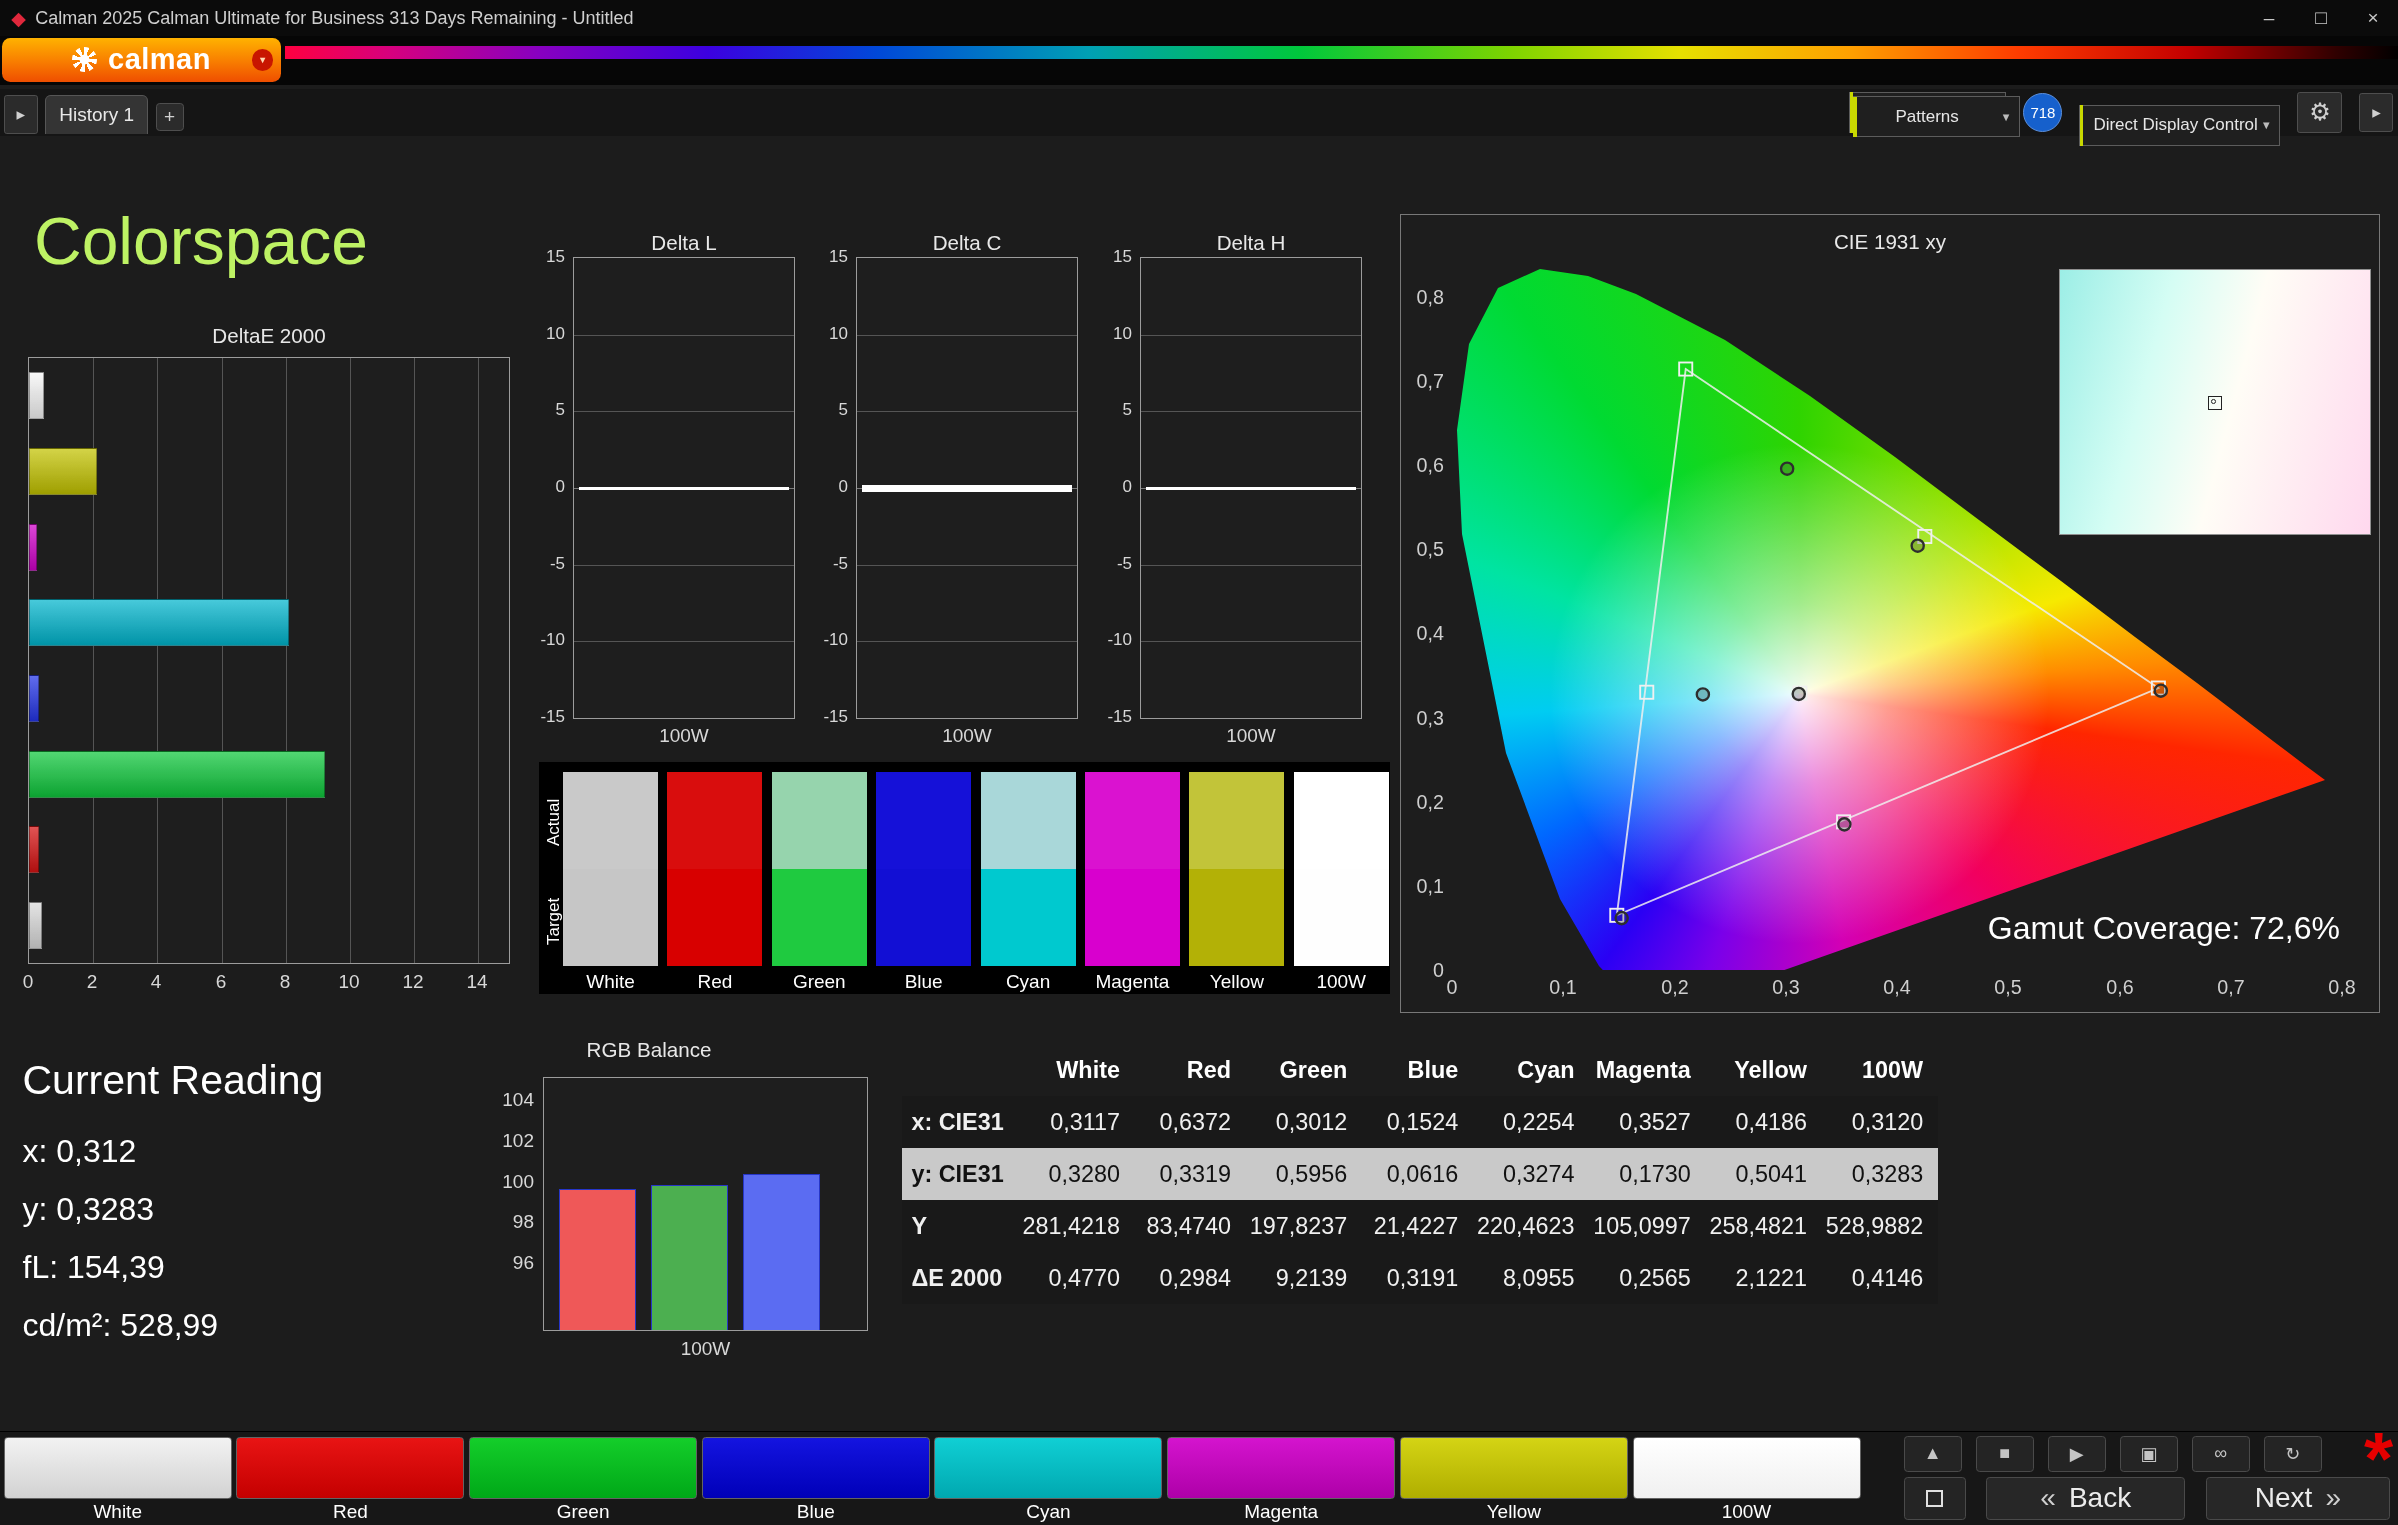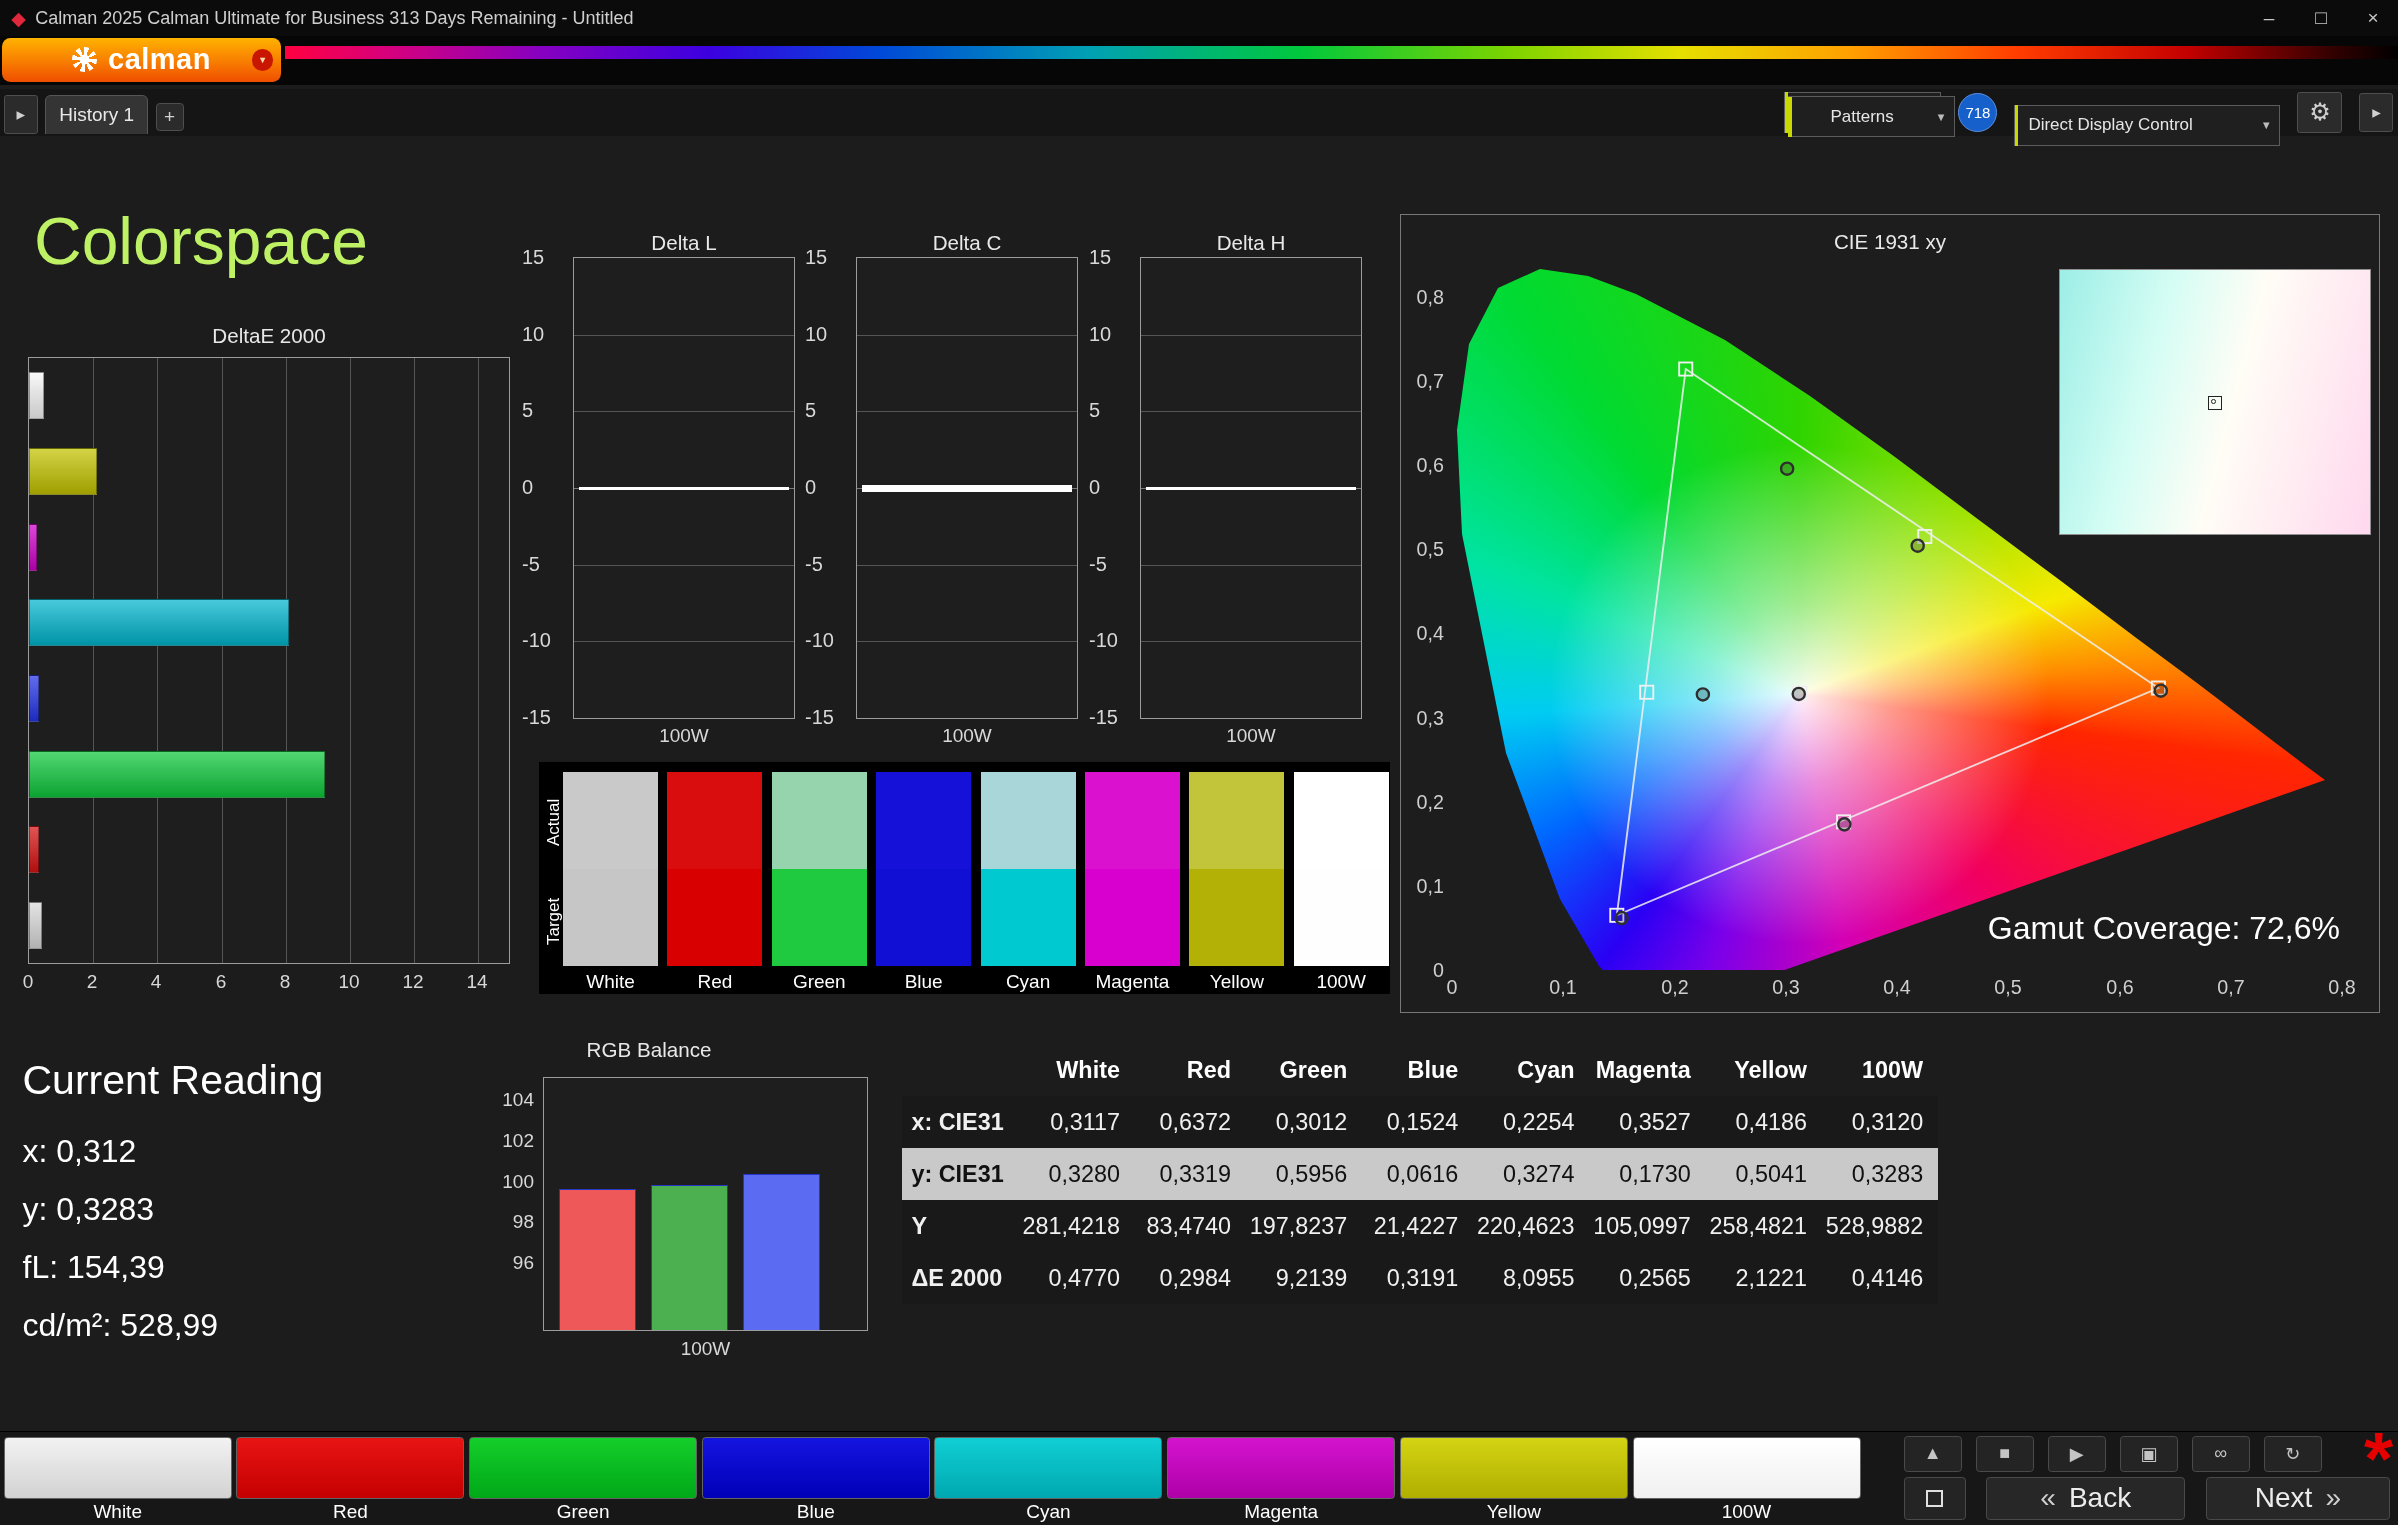--- a/index.html
+++ b/index.html
@@ -42,21 +42,21 @@
   .tb-btn.plus{width:28px;height:28px;font-size:19px;margin-bottom:2.8px;border-radius:3.7px;}
   .tb-right{position:absolute;right:5.6px;top:2.8px;display:flex;align-items:center;gap:17px;height:41px;}
   .dd{position:relative;height:41px;background:#1f1f1f;border:0.9px solid #5c5c5c;
     display:flex;align-items:center;padding:0 32px 0 13px;}
   .dd::before{content:"";position:absolute;left:-0.9px;top:-0.9px;bottom:-0.9px;width:3.7px;background:#c8d800;}
   .dd-arrow{position:absolute;right:7.5px;color:#bbb;font-size:11.2px;}
   .dd-text2 div{font-size:15px;line-height:18px;color:#e6e6e6;white-space:nowrap;}
   .dd-text{font-size:17px;color:#e6e6e6;white-space:nowrap;}
   .dd.meter{width:157px;}
   .dd.patterns{width:167px;}
-  .dd.ddc{width:266px;margin-top:26px;}
+  .dd.ddc{width:201px;margin-top:26px;}
   .badge{width:39px;height:39px;border-radius:50%;background:#1660cc;border:1.9px solid #5b8fdb;color:#fff;
     font-size:15px;display:flex;align-items:center;justify-content:center;}
   .tb-btn.gear{width:45px;height:41px;font-size:24px;}
 
   
   .chart-title{font-size:20.6px;color:#e8e8e8;text-align:center;}
   .page-title{position:absolute;left:34px;top:203px;font-size:66px;color:#bef264;}
 
   
   .de-title{position:absolute;left:28px;top:324px;width:482px;}
@@ -68,22 +68,22 @@
 
   
   .mini-chart{position:absolute;top:231px;width:222px;}
   #mini0{left:573px;} #mini1{left:856px;} #mini2{left:1140px;}
   .mini-title{height:26px;}
   .mini-box{position:relative;height:462px;border:0.9px solid #9c9c9c;background:#1e1e1e;}
   .hgrid{position:absolute;left:0;right:0;height:0.9px;background:#555;}
   .hgrid.zero{background:#7a7a7a;}
   .zero-bar{position:absolute;left:4.7px;right:4.7px;background:#fff;}
   .mini-yticks{position:absolute;left:-51px;top:26px;width:43px;height:462px;}
-  .mini-yticks .ytick{position:absolute;right:0;width:100%;text-align:left;transform:translateY(-50%);
-    font-size:20px;color:#d8d8d8;}
+  .mini-yticks .ytick{position:absolute;right:0;width:100%;text-align:right;transform:translateY(-50%);
+    font-size:17px;color:#d8d8d8;}
   .mini-xlabel{margin-top:5.6px;text-align:center;font-size:19px;color:#d8d8d8;}
 
   
   .swatch-strip{position:absolute;left:539px;top:762px;width:851px;height:232px;background:#000;}
   .rot-label{position:absolute;left:4.7px;transform:rotate(-90deg);transform-origin:0 0;white-space:nowrap;
     color:#fff;font-size:17px;}
   .swatch-cols{position:absolute;left:24px;top:10.3px;display:flex;gap:9.4px;}
   .sw-col{width:95px;}
   .sw-a{height:97px;}
   .sw-t{height:97px;}

